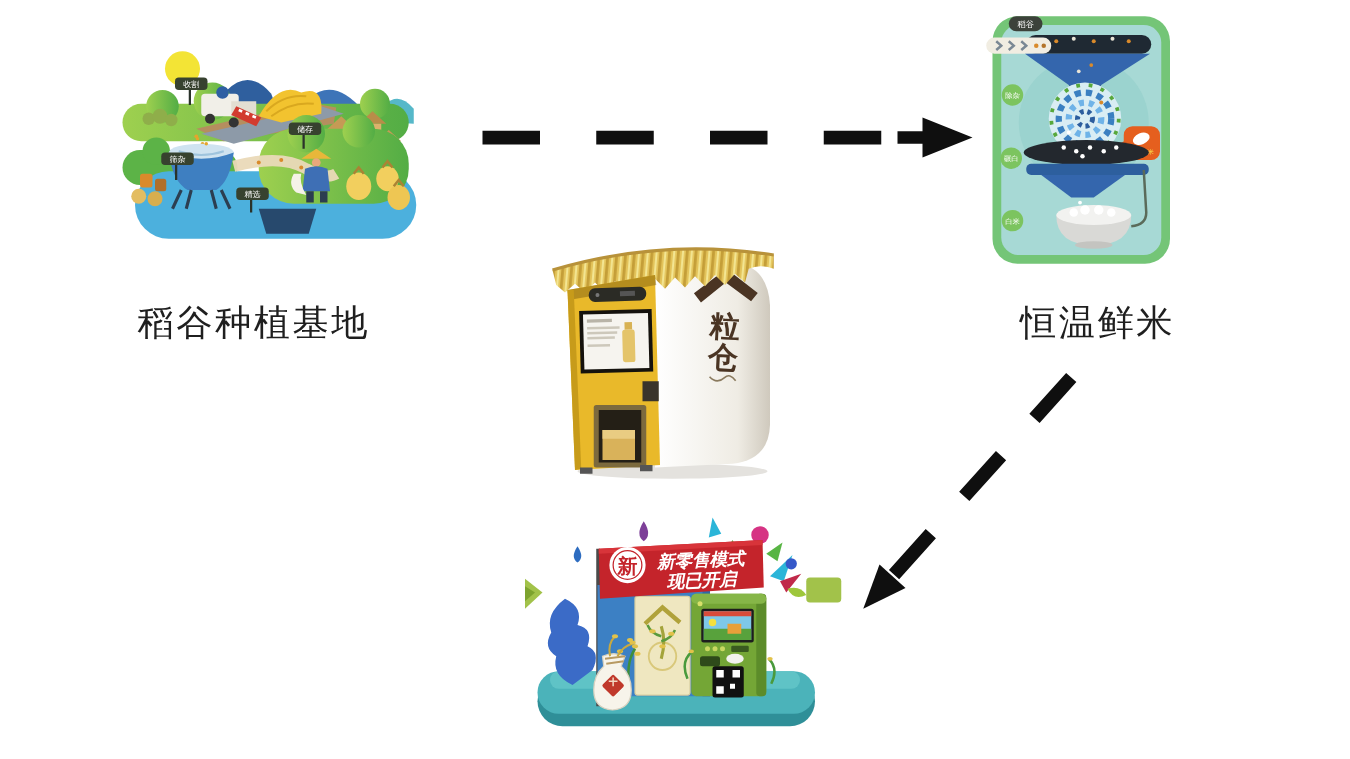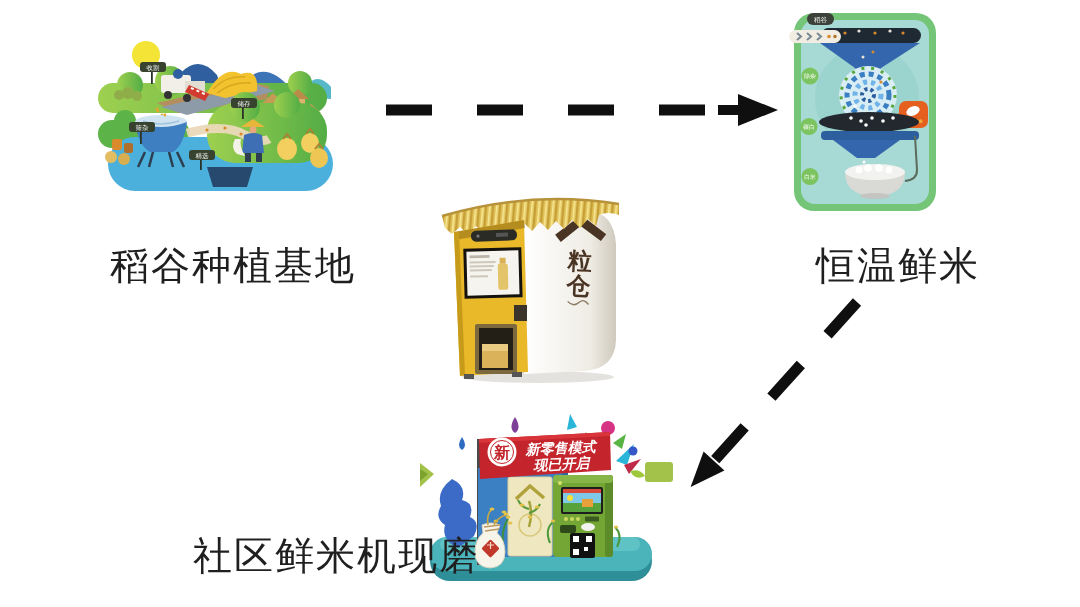--- a/index.html
+++ b/index.html
@@ -1,19 +1,19 @@
 <!DOCTYPE html>
 <html><head>
 <meta charset="utf-8">
 <style>
   html,body{margin:0;padding:0;background:#ffffff;}
   .canvas{position:relative;width:1080px;height:607px;background:#ffffff;overflow:hidden;
           font-family:"Liberation Sans",sans-serif;}
   .illu{position:absolute;overflow:visible;}
-  .caption{position:absolute;color:#1f1f1f;font-size:39px;letter-spacing:2px;white-space:nowrap;
+  .caption{position:absolute;color:#1f1f1f;font-size:29px;letter-spacing:2px;white-space:nowrap;
            font-family:"Liberation Sans",sans-serif;}
   svg text{font-family:"Liberation Sans",sans-serif;}
 </style>
 </head>
 <body>
 
 <div class="canvas">
 
   <svg class="illu" style="left:95px;top:25px;" width="250" height="180" viewBox="0 0 250 180">
     <defs>
@@ -383,15 +383,14 @@
       <text x="82" y="45" font-size="16" font-weight="bold" fill="#c4242b" text-anchor="middle">新</text>
       <g transform="rotate(-2.5 140 45)">
         <text x="141" y="40" font-size="14" font-weight="bold" font-style="italic" fill="#ffffff" text-anchor="middle">新零售模式</text>
         <text x="141" y="56" font-size="14" font-weight="bold" font-style="italic" fill="#ffffff" text-anchor="middle">现已开启</text>
       </g>
     </g>
   </svg>
 
   <div class="caption" style="left:110px;top:239px;">稻谷种植基地</div>
   <div class="caption" style="left:816px;top:239px;">恒温鲜米</div>
-  <div class="caption" style="left:193px;top:529px;">社区鲜米机现磨</div>
 
 </div>
 
 </body></html>

